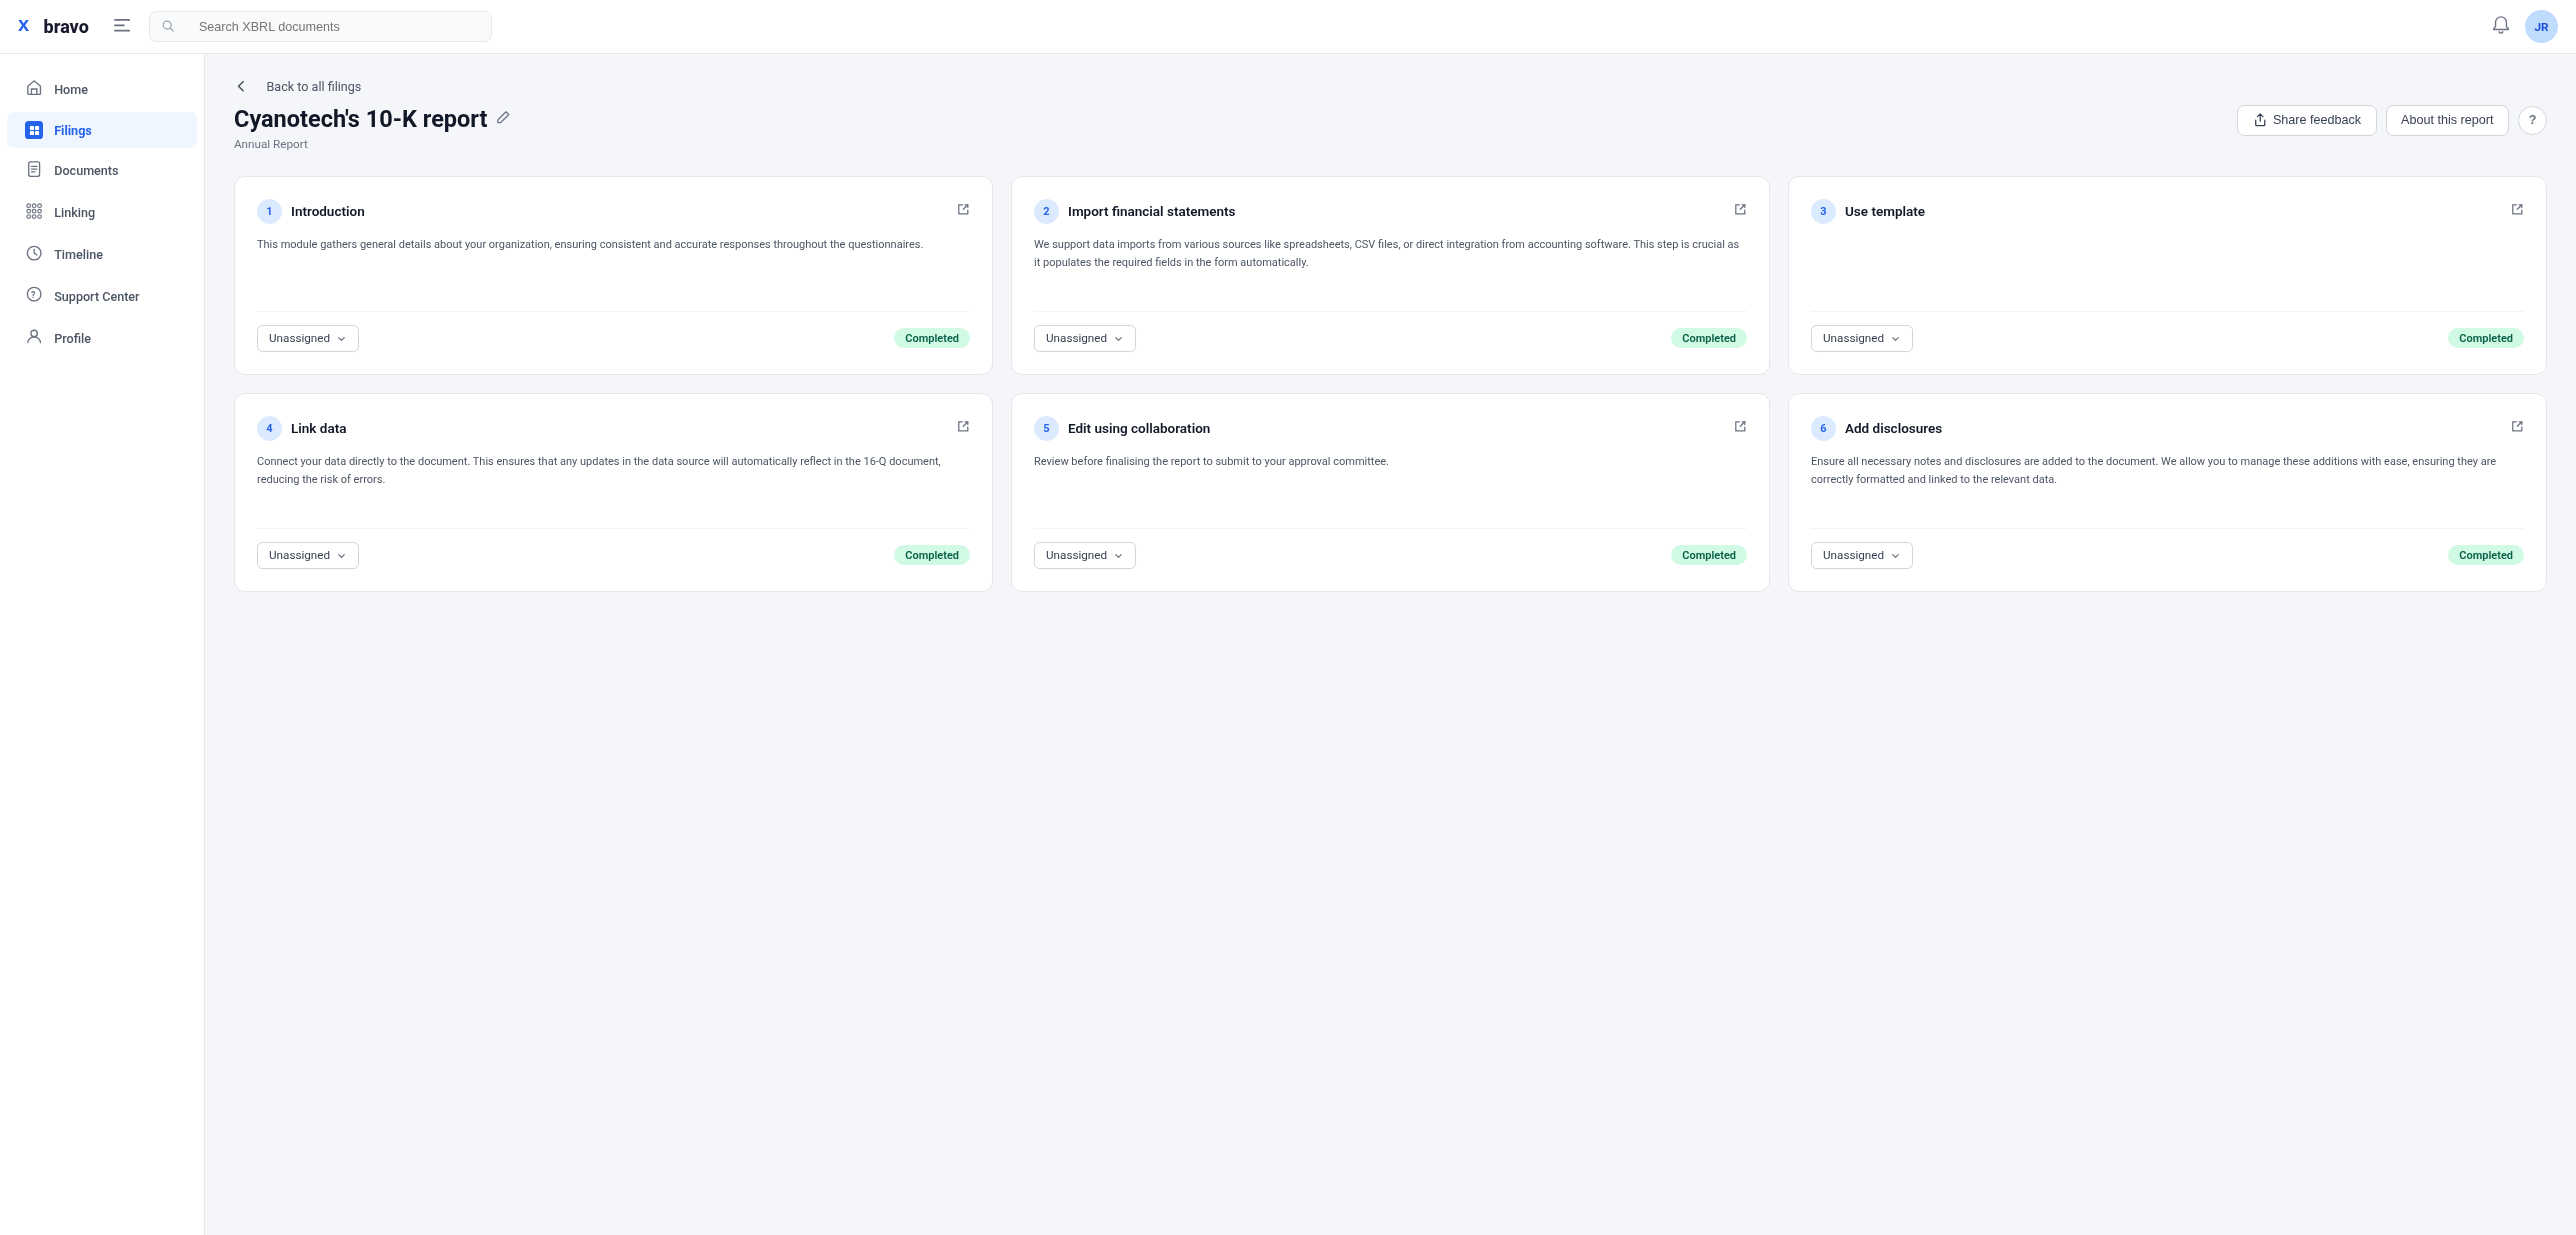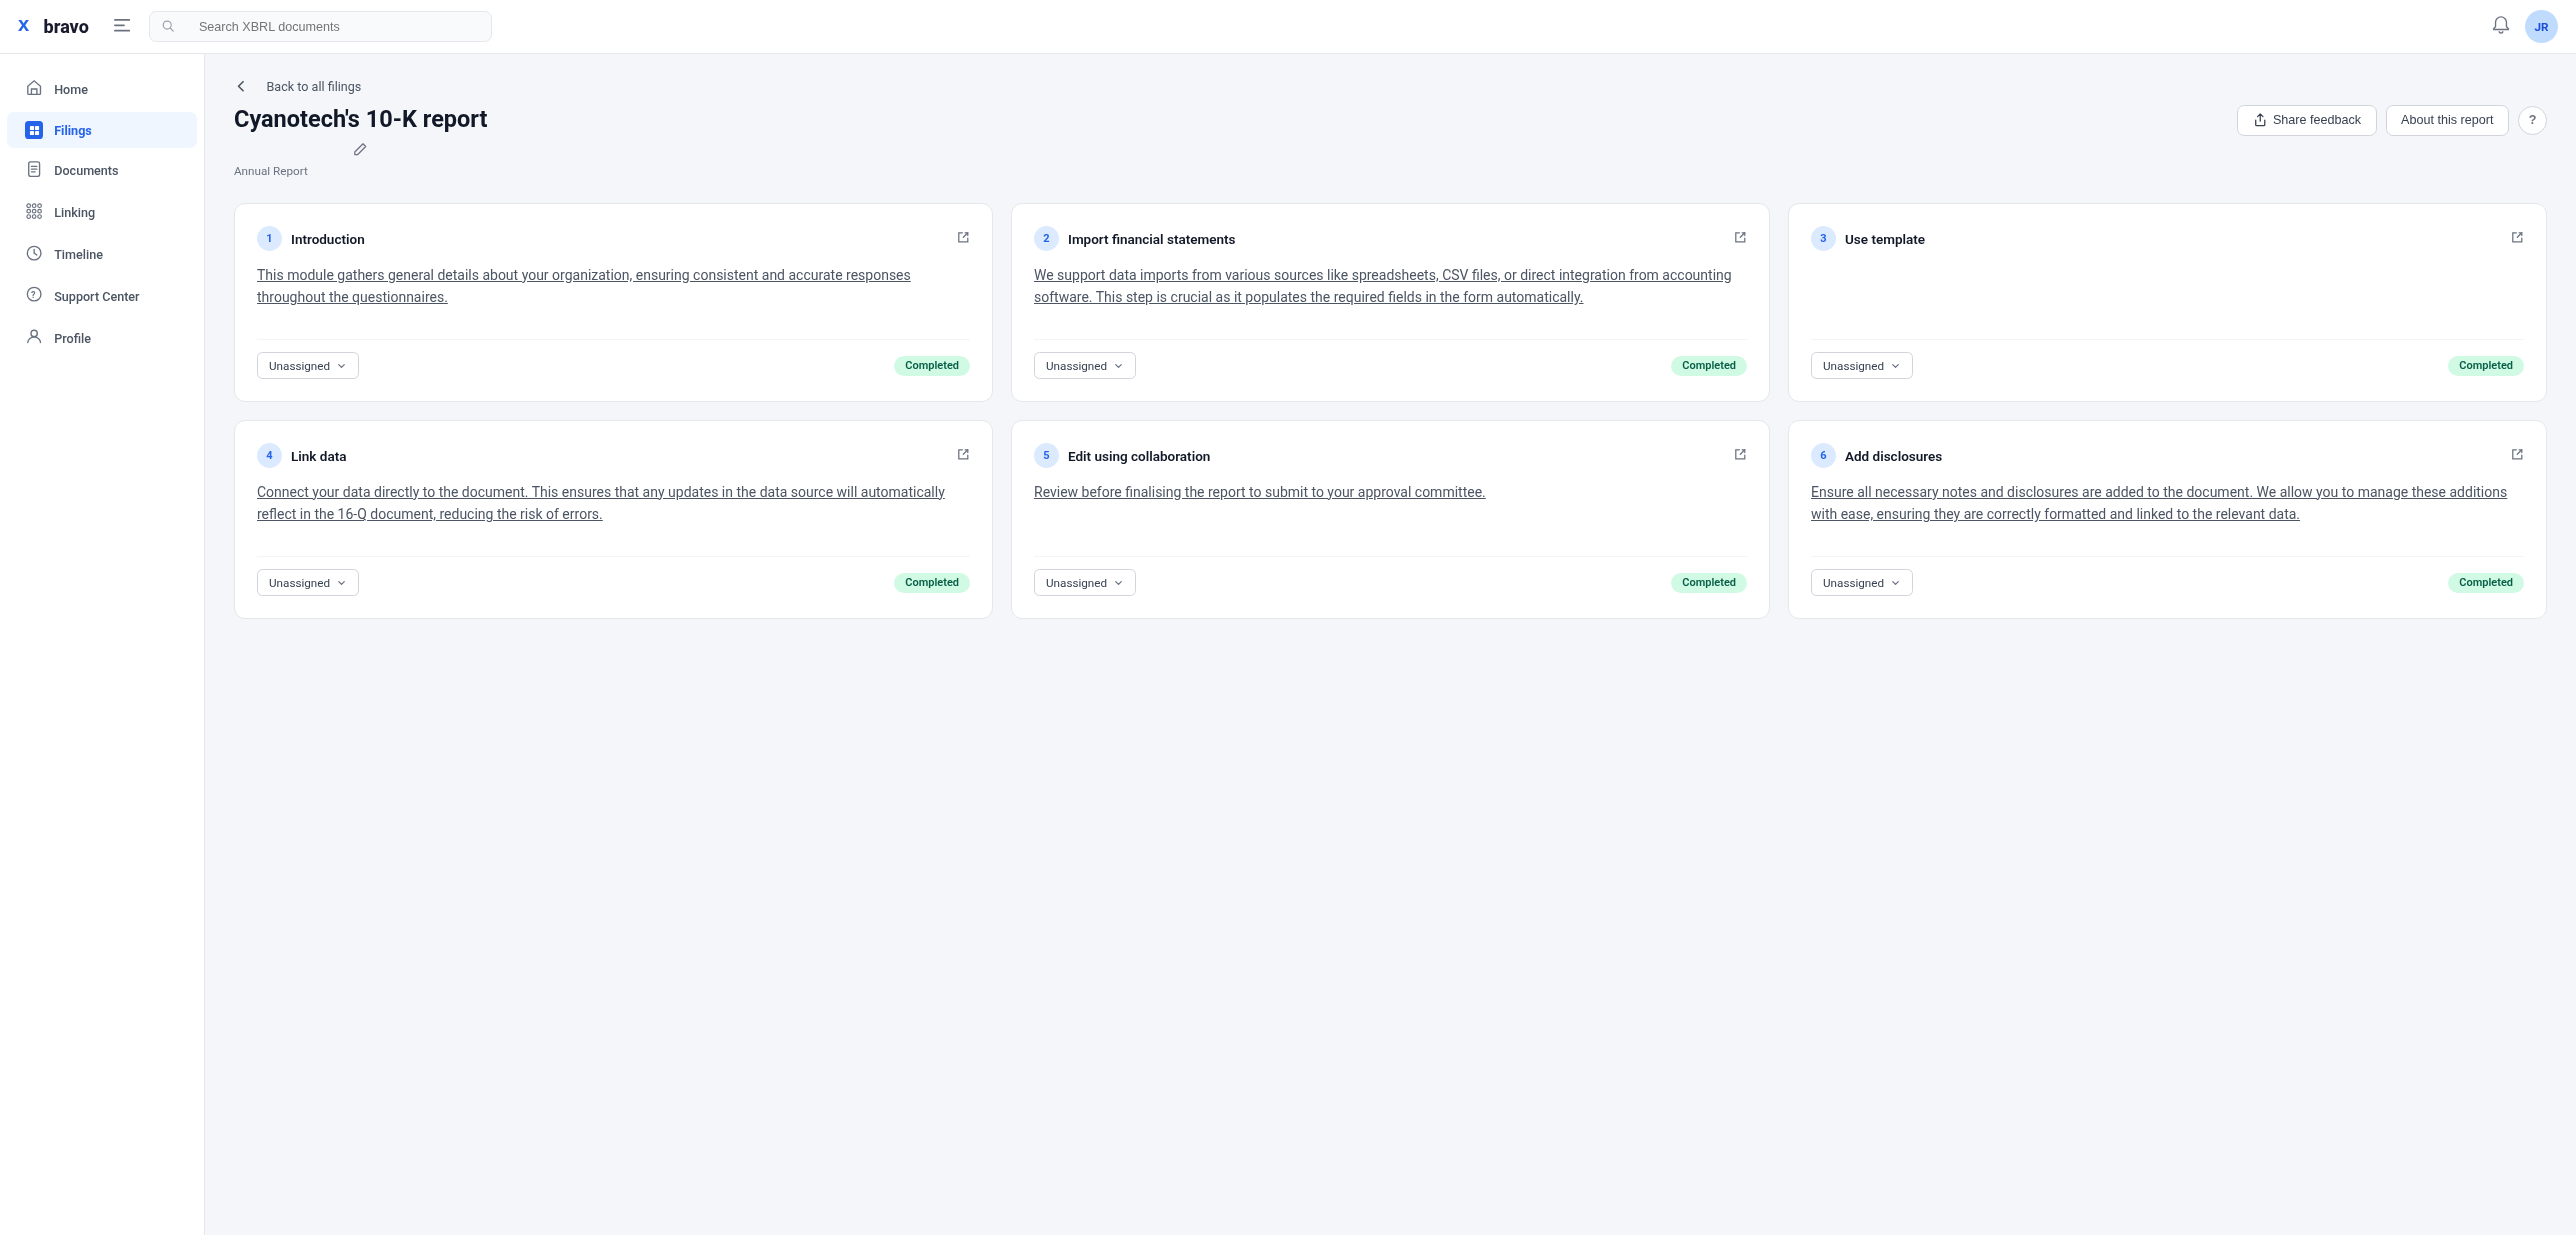--- a/index.html
+++ b/index.html
@@ -29,36 +29,36 @@
 
     
     .content { flex: 1; overflow-y: auto; padding: 25px 29px; }
 
     
     .back-link { display: flex; align-items: center; gap: 18px; color: #4b5563; font-size: 12.6px; cursor: pointer; margin-bottom: 11px; text-decoration: none; }
 
     
     .page-header { display: flex; align-items: flex-start; justify-content: space-between; margin-bottom: 25px; }
     .page-title-block {}
-    .page-title { font-size: 23.5px; font-weight: 700; color: #111827; display: flex; align-items: center; gap: 9px; flex-direction: column; }
+    .page-title { font-size: 23.5px; font-weight: 700; color: #111827; display: flex; align-items: center; gap: 9px; }
     .edit-icon { font-size: 14.5px; color: #6b7280; cursor: pointer; }
     .page-subtitle { font-size: 11.7px; color: #6b7280; margin-top: 3.6px; }
     .header-actions { display: flex; align-items: center; gap: 9px; }
     .btn-outline { border: 0.9px solid #d1d5db; background: #fff; border-radius: 7.2px; padding: 7.2px 14.5px; font-size: 12.6px; font-weight: 500; color: #374151; cursor: pointer; display: flex; align-items: center; gap: 5.4px; }
     .help-btn { width: 29px; height: 29px; border-radius: 50%; border: 0.9px solid #d1d5db; background: #fff; display: flex; align-items: center; justify-content: center; font-size: 12.6px; color: #6b7280; cursor: pointer; font-weight: 600; }
 
     
     .cards-grid { display: grid; grid-template-columns: repeat(3, 1fr); gap: 18px; }
     .card { background: #fff; border: 0.9px solid #e5e7eb; border-radius: 11px; padding: 22px; display: flex; flex-direction: column; min-height: 199px; }
     .card-header { display: flex; align-items: center; justify-content: space-between; margin-bottom: 12.6px; }
     .card-title-row { display: flex; align-items: center; gap: 9px; }
     .step-badge { width: 25px; height: 25px; border-radius: 50%; background: #dbeafe; color: #2563eb; font-size: 11px; font-weight: 700; display: flex; align-items: center; justify-content: center; flex-shrink: 0; }
     .card-title { font-size: 13.5px; font-weight: 600; color: #111827; }
     .external-link-icon { font-size: 12.6px; color: #6b7280; cursor: pointer; }
-    .card-description { font-size: 14px; color: #4b5563; line-height: 1.6; flex: 1; margin-bottom: 16.3px; text-decoration: underline; }
+    .card-description { font-size: 11px; color: #4b5563; line-height: 1.6; flex: 1; margin-bottom: 16.3px; }
     .card-footer { display: flex; align-items: center; justify-content: space-between; margin-top: auto; padding-top: 12.6px; border-top: 0.9px solid #f3f4f6; }
     .unassigned-select { display: flex; align-items: center; gap: 5.4px; border: 0.9px solid #d1d5db; border-radius: 5.4px; padding: 5.4px 11px; font-size: 11.7px; color: #374151; cursor: pointer; background: #fff; text-align: center; }
     .status-badge { padding: 3.6px 11px; border-radius: 18px; font-size: 11px; font-weight: 600; }
     .status-completed { background: #d1fae5; color: #065f46; }
   </style>
 </head>
 <body>
 
 <div class="topbar">
   <div class="logo">

